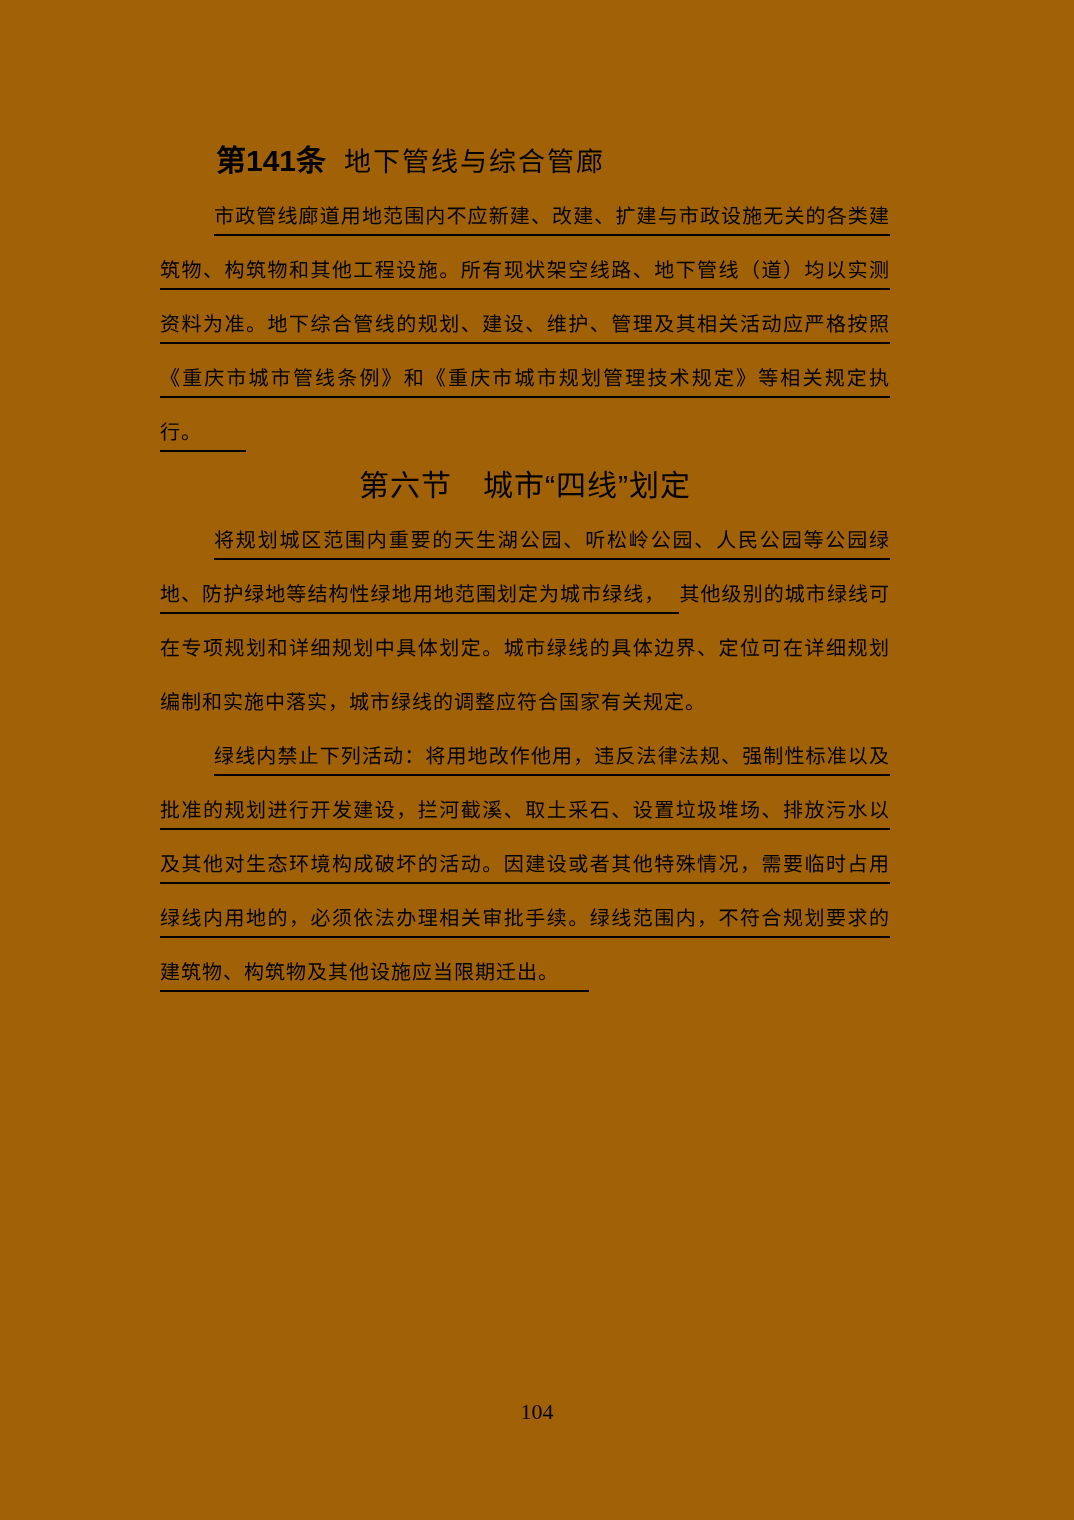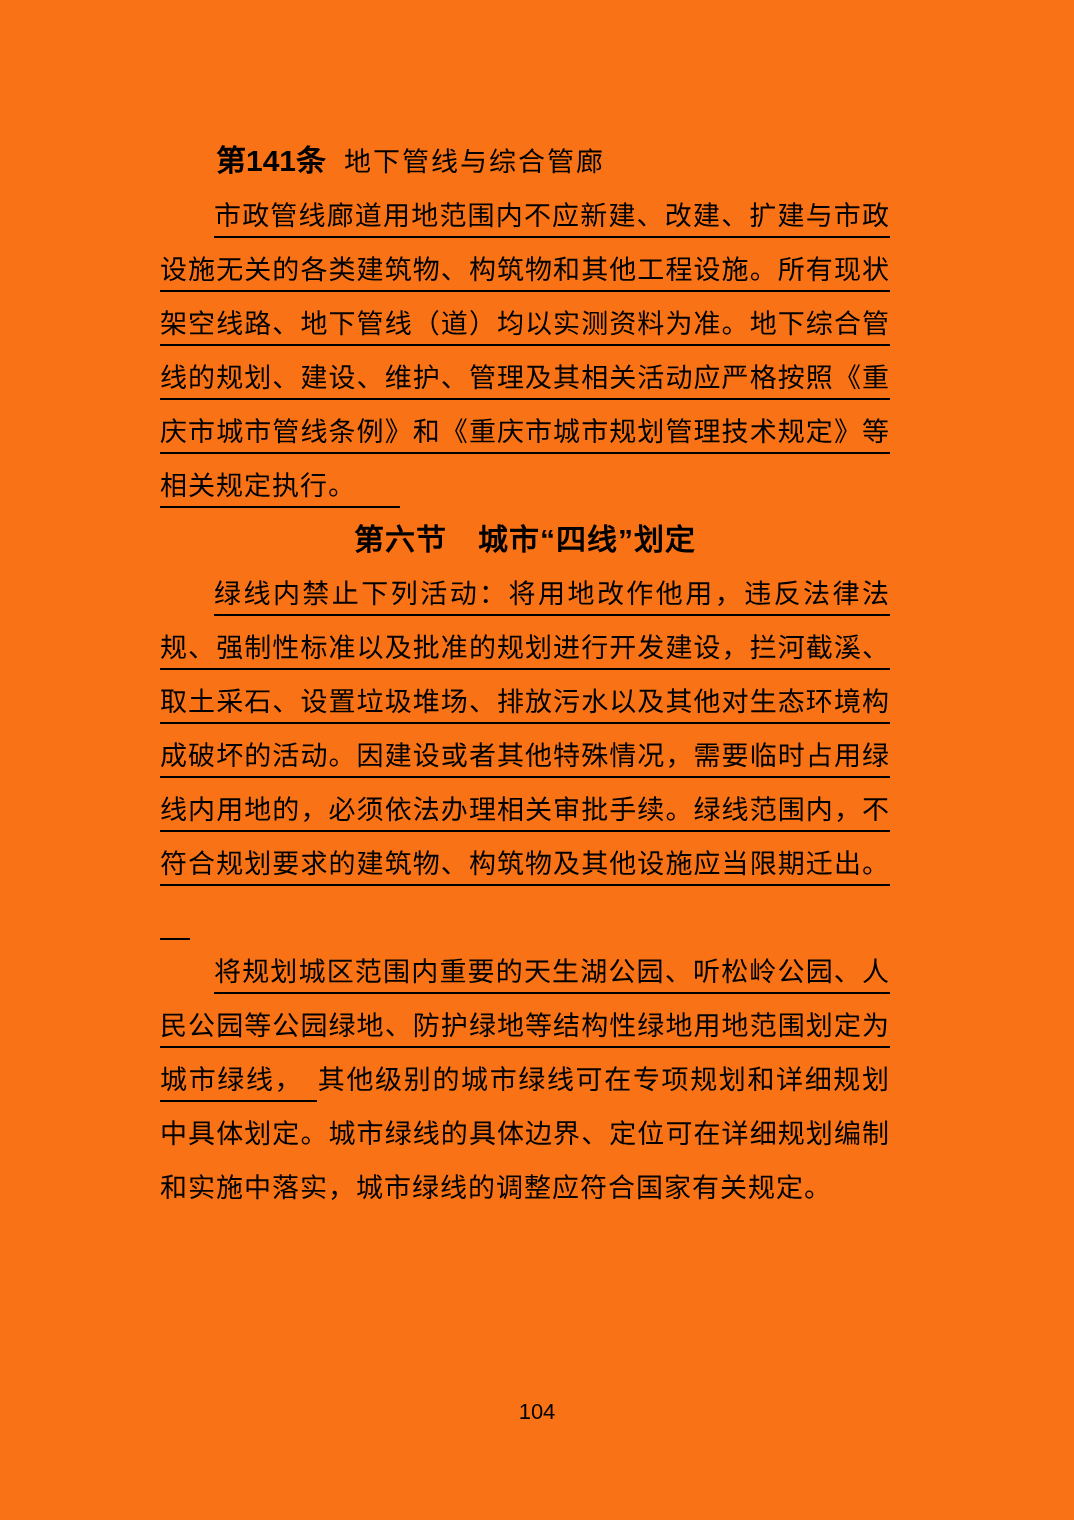--- a/index.html
+++ b/index.html
@@ -13,21 +13,21 @@
     overflow: hidden;
     color: #000000;
     font-family: "Liberation Serif", serif;
   }
   .page {
     position: relative;
     box-sizing: border-box;
     width: 1074px;
     height: 1520px;
     padding-top: 134px;
-    background: #f97316;
+    background: #a16207;
   }
   .column {
     margin-left: 160px;
     width: 730px;
   }
   
   .article-heading {
     margin: 0;
     font-size: 30px;
     line-height: 54px;
@@ -41,29 +41,29 @@
     font-weight: normal;
     font-size: 27px;
     margin-left: 18px;
     letter-spacing: 2px;
   }
   
   .section-heading {
     margin: 0;
     font-size: 30px;
     line-height: 54px;
-    font-weight: bold;
+    font-weight: normal;
     text-align: center;
     font-family: "Liberation Sans", sans-serif;
     letter-spacing: 1px;
   }
   
   .body-para {
     margin: 0;
-    font-size: 27px;
+    font-size: 20px;
     line-height: 54px;
     letter-spacing: 1px;
     text-align: justify;
     text-justify: inter-ideograph;
     text-indent: 54px;
   }
   .u {
     text-decoration: underline;
     text-decoration-thickness: 2px;
     text-underline-offset: 11px;
@@ -79,38 +79,38 @@
   .tail-md { width: 30px; }
   .tail-sm { width: 14px; }
   .page-number {
     position: absolute;
     top: 1398px;
     left: 0;
     width: 100%;
     text-align: center;
     font-size: 22px;
     line-height: 28px;
-    font-family: Liberation Sans, sans-serif;
+    font-family: Liberation Serif, serif;
   }
 </style>
 </head>
 <body>
 
 <div class="page">
   <div class="column">
 
     <h3 class="article-heading"><span class="art-num">第141条</span><span class="art-title">地下管线与综合管廊</span></h3>
 
     <p class="body-para"><span class="u">市政管线廊道用地范围内不应新建、改建、扩建与市政设施无关的各类建筑物、构筑物和其他工程设施。所有现状架空线路、地下管线（道）均以实测资料为准。地下综合管线的规划、建设、维护、管理及其相关活动应严格按照《重庆市城市管线条例》和《重庆市城市规划管理技术规定》等相关规定执行。</span><span class="tail tail-lg"></span></p>
 
     <h2 class="section-heading">第六节　城市“四线”划定</h2>
 
 
+    <p class="body-para"><span class="u">将规划城区范围内重要的天生湖公园、听松岭公园、人民公园等公园绿地、防护绿地等结构性绿地用地范围划定为城市绿线，</span><span class="tail tail-sm"></span><span>其他级别的城市绿线可在专项规划和详细规划中具体划定。城市绿线的具体边界、定位可在详细规划编制和实施中落实，城市绿线的调整应符合国家有关规定。</span></p>
+
     <p class="body-para"><span class="u">绿线内禁止下列活动：将用地改作他用，违反法律法规、强制性标准以及批准的规划进行开发建设，拦河截溪、取土采石、设置垃圾堆场、排放污水以及其他对生态环境构成破坏的活动。因建设或者其他特殊情况，需要临时占用绿线内用地的，必须依法办理相关审批手续。绿线范围内，不符合规划要求的建筑物、构筑物及其他设施应当限期迁出。</span><span class="tail tail-md"></span></p>
-
-    <p class="body-para"><span class="u">将规划城区范围内重要的天生湖公园、听松岭公园、人民公园等公园绿地、防护绿地等结构性绿地用地范围划定为城市绿线，</span><span class="tail tail-sm"></span><span>其他级别的城市绿线可在专项规划和详细规划中具体划定。城市绿线的具体边界、定位可在详细规划编制和实施中落实，城市绿线的调整应符合国家有关规定。</span></p>
 
 
 
   </div>
 
   <div class="page-number">104</div>
 </div>
 
 </body></html>

